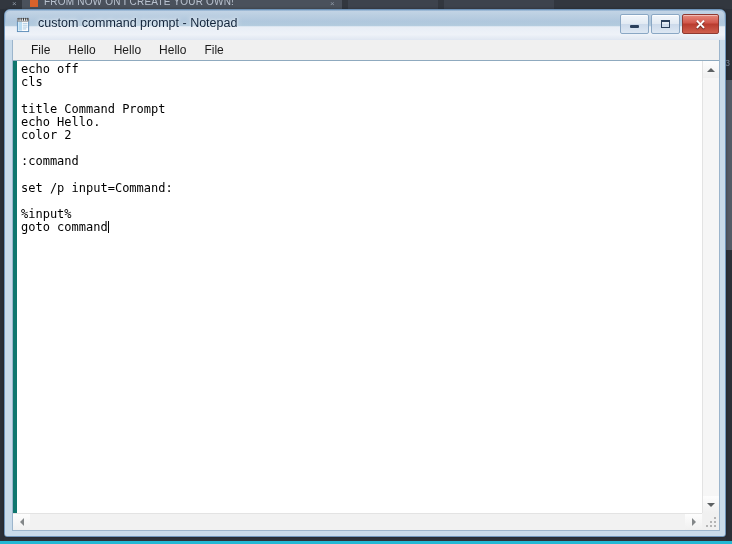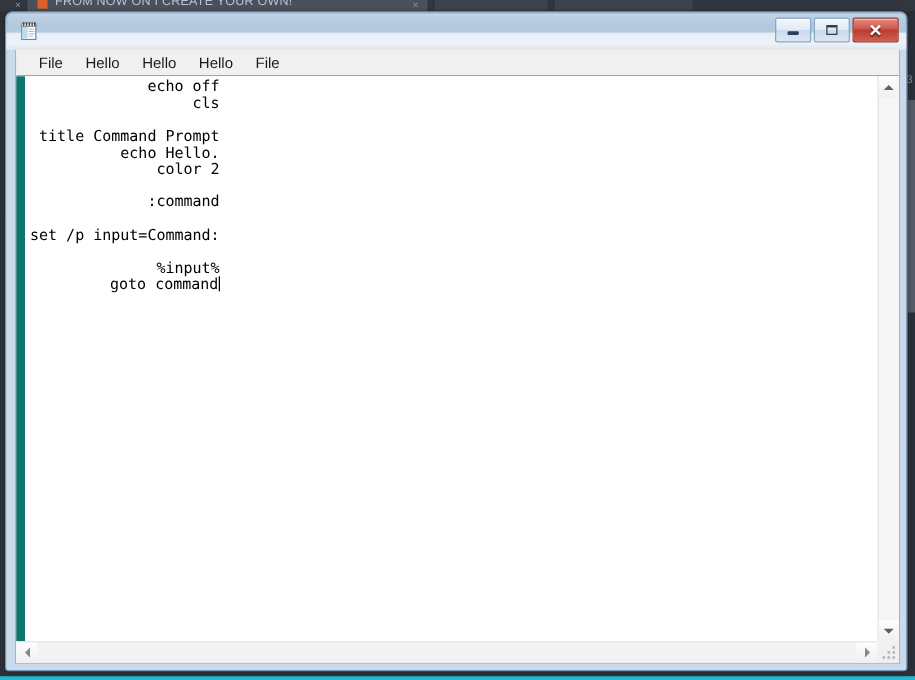--- a/index.html
+++ b/index.html
@@ -196,21 +196,20 @@
 
   
   #client-area {
     position: absolute;
     left: 7px; top: 30px;
     width: 708px; height: 491px;
     background: #f0f0f0;
     border: 1px solid #9cb5cc;
     border-top: none;
     box-sizing: border-box;
-    text-align: right;
   }
 
   
   #menu-bar {
     position: absolute;
     left: 0; top: 0;
     width: 100%; height: 20px;
     background: #f0f0f0;
     display: flex;
     align-items: center;
@@ -233,21 +232,21 @@
     width: 100%; height: 469px;
     background: #ffffff;
     border-top: 1px solid #8faabf;
   }
   #text-area {
     position: absolute;
     left: 0; top: 0;
     right: 17px; bottom: 17px;
     background: #ffffff;
     overflow: hidden;
-    border-left: 7px solid #0f766e;
+    border-left: 4px solid #0f766e;
   }
   #text-content {
     position: absolute;
     left: 4px; top: 2px;
     font-family: "DejaVu Sans Mono", monospace;
     font-size: 12px;
     line-height: 13.2px;
     color: #000000;
     white-space: pre;
     letter-spacing: 0px;
@@ -354,20 +353,21 @@
         <rect x="12.0" y="0.4" width="1.1" height="3"></rect>
       </g>
       <g stroke="#8fb9d8" stroke-width=".8">
         <line x1="7.2" y1="6.2" x2="12.2" y2="6.2"></line>
         <line x1="7.2" y1="8.2" x2="12.2" y2="8.2"></line>
         <line x1="7.2" y1="10.2" x2="12.2" y2="10.2"></line>
         <line x1="7.2" y1="12.2" x2="11.0" y2="12.2"></line>
       </g>
     </svg>
 
+    <div id="window-title">custom command prompt - Notepad</div>
 
     <div class="win-btn" id="minimize-button">
       <div class="win-btn-glyph">
           <div class="min-glyph"></div>
         </div>
     </div>
     <div class="win-btn" id="maximize-button">
       <div class="win-btn-glyph">
           <div class="max-glyph"></div>
         </div>

